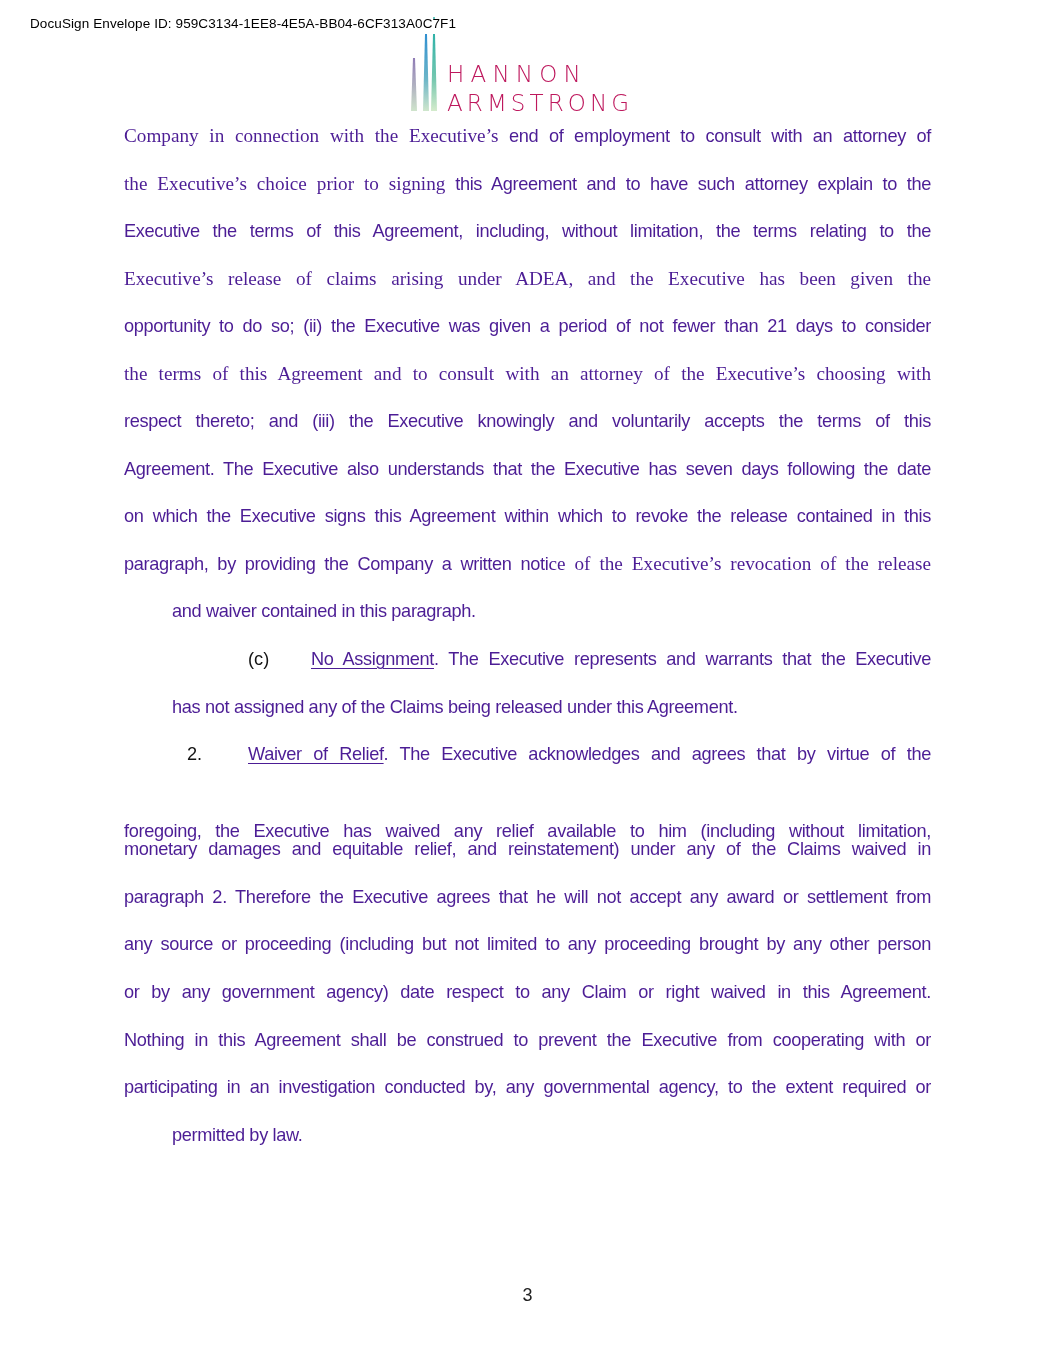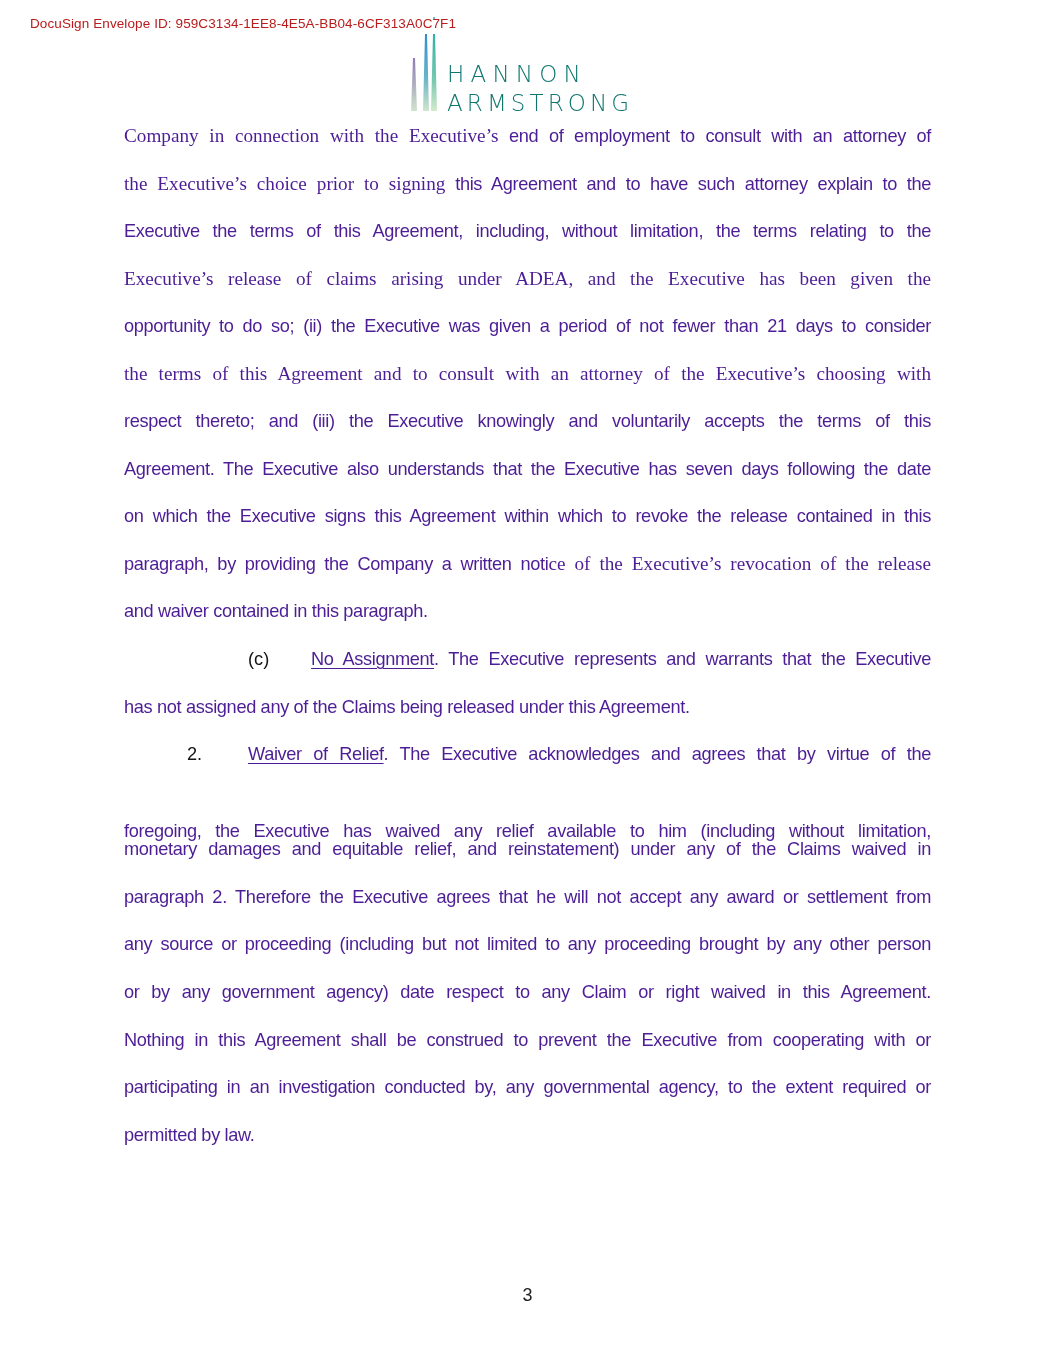--- a/index.html
+++ b/index.html
@@ -1,38 +1,38 @@
 <!DOCTYPE html>
 <html><head>
 <meta charset="utf-8">
 <style>
   html, body { margin: 0; padding: 0; background: #ffffff; }
   body { width: 1055px; height: 1365px; position: relative; overflow: hidden; color: #111; }
   .envelope {
     position: absolute; left: 30px; top: 16px;
-    font-family: "Liberation Sans", sans-serif; font-size: 13.5px; color: #b91c1c;
+    font-family: "Liberation Sans", sans-serif; font-size: 13.5px; color: #000000;
     letter-spacing: 0.1px; white-space: nowrap;
   }
   .logo { position: absolute; left: 408px; top: 12px; width: 260px; height: 105px; }
   .logo svg { position: absolute; left: 0; top: 0; }
   .logo-word {
     position: absolute; left: 39px;
-    font-family: "DejaVu Sans", sans-serif; font-weight: 300; color: #0f766e;
+    font-family: "DejaVu Sans", sans-serif; font-weight: 300; color: #be185d;
     font-size: 23px; white-space: nowrap; line-height: 1;
   }
   .logo-word.w1 { top: 51px; letter-spacing: 6.2px; }
   .logo-word.w2 { top: 80px; letter-spacing: 4.1px; }
 
   .line {
     position: absolute; left: 124px; width: 807px; height: 26px;
     font-family: "Liberation Sans", sans-serif; font-size: 18.2px; line-height: 26px;
     text-align: justify; text-align-last: justify; white-space: nowrap;
     color: #4c1d95; letter-spacing: -0.35px;
   }
-  .line.last { text-align-last: left; }
+  .line.last { text-align-last: left; margin-left: 48px; }
   .serif { font-family: "Liberation Serif", serif; font-size: 19.2px; letter-spacing: 0; }
   .marker { position: absolute; font-family: "Liberation Sans", sans-serif; font-size: 18.2px; line-height: 26px; color: #141414; }
   .heading-u { text-decoration: underline; text-underline-offset: 3px; text-decoration-thickness: 1px; }
   .page-num {
     position: absolute; left: 0; width: 1055px; top: 1285px; text-align: center;
     font-family: "Liberation Sans", sans-serif; font-size: 18px; color: #222;
   }
 </style>
 </head>
 <body>

